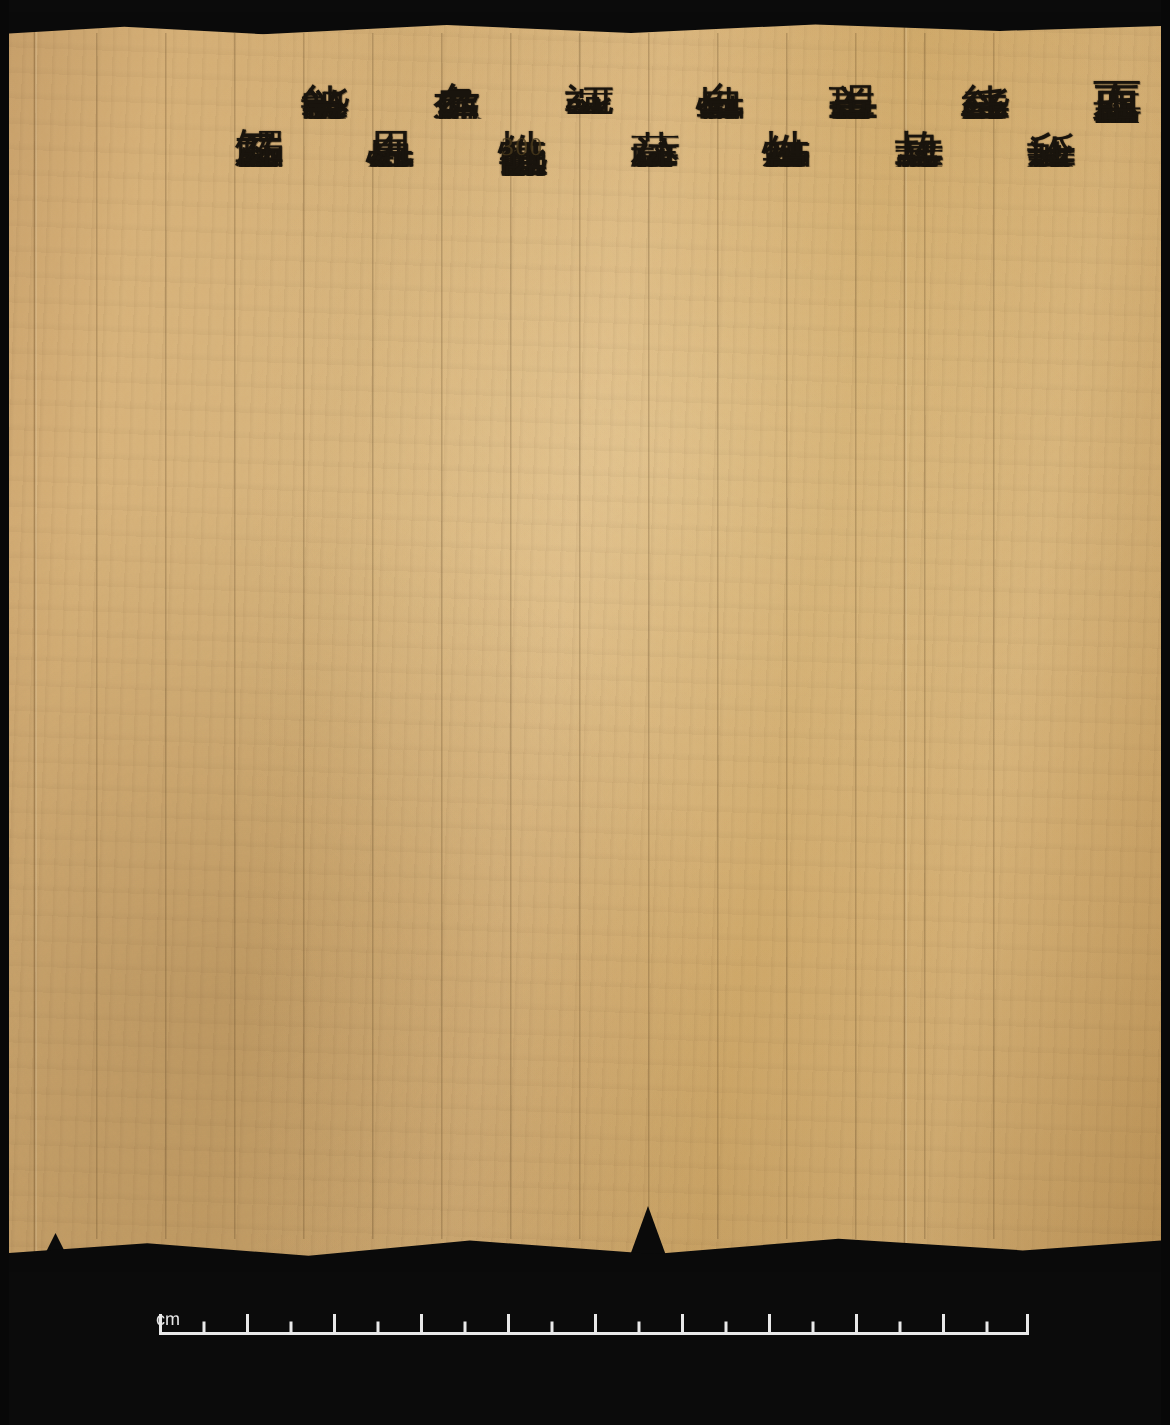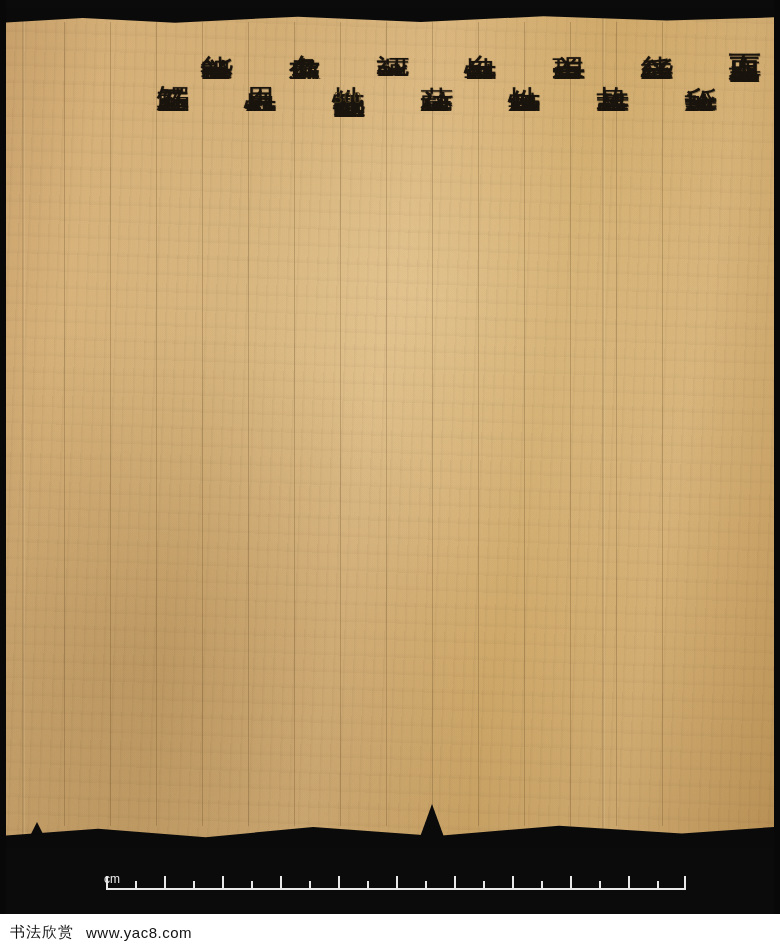--- a/index.html
+++ b/index.html
@@ -297,18 +297,14 @@
     <div class="tick minor" style="left:395px"></div>
     <div class="tick major" style="left:424px"></div>
     <div class="tick minor" style="left:453px"></div>
     <div class="tick major" style="left:482px"></div>
     <div class="tick minor" style="left:511px"></div>
     <div class="tick major" style="left:540px"></div>
     <div class="tick minor" style="left:569px"></div>
     <div class="tick major" style="left:596px"></div>
   </div>
 
-  <div id="credit">
-    <span id="credit-cn">书法欣赏</span>
-    <span id="credit-url">www.yac8.com</span>
-  </div>
 
 </div>
 
 </body></html>

